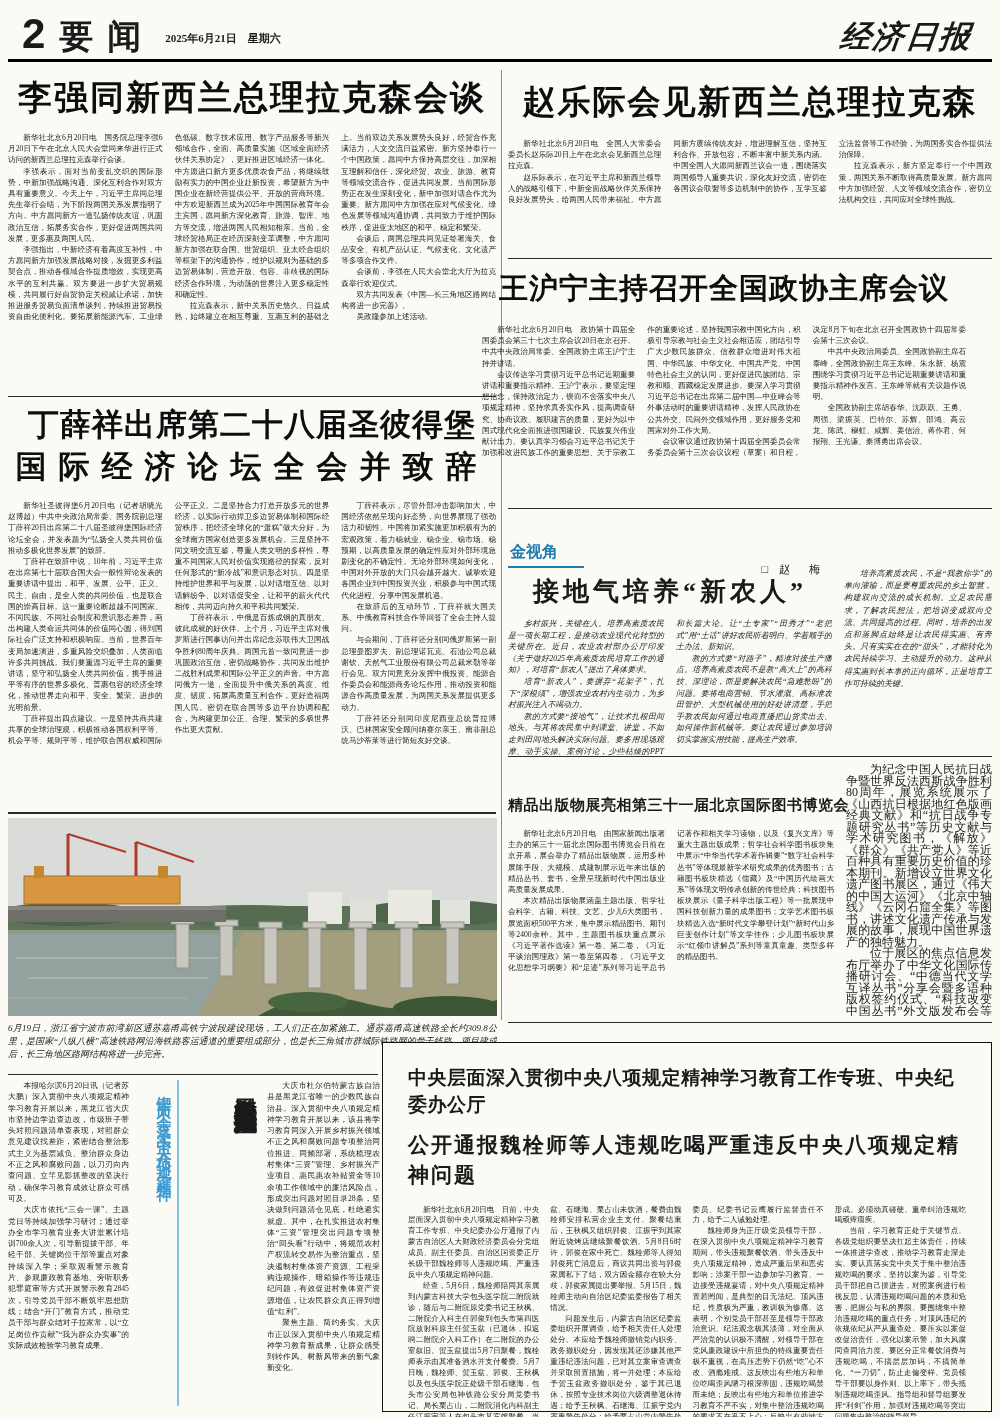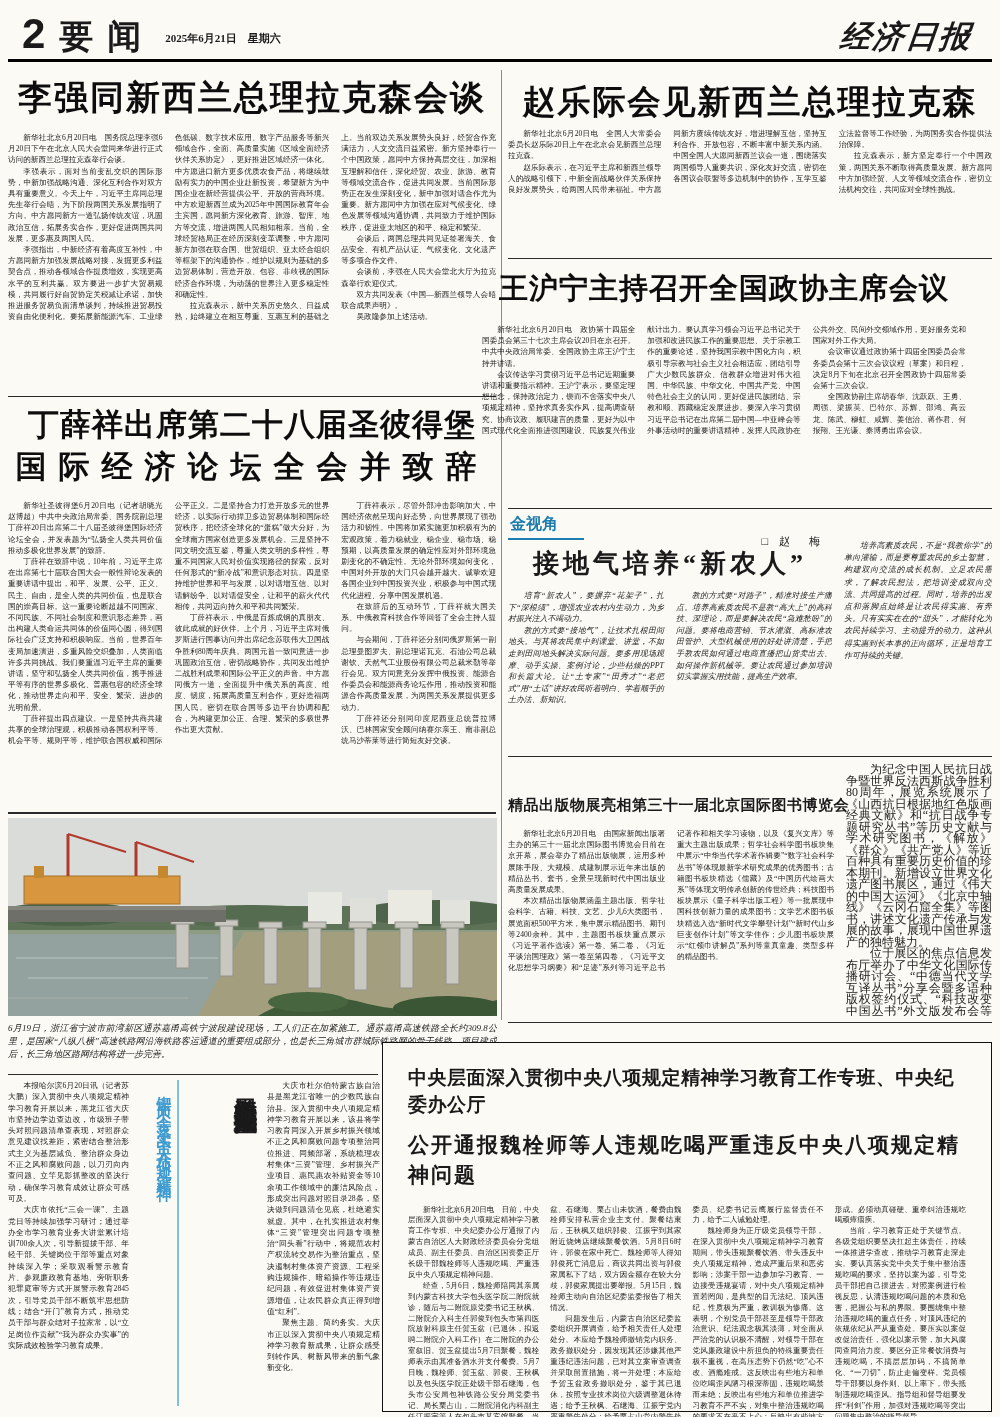--- a/index.html
+++ b/index.html
@@ -23,26 +23,26 @@
   .cols3{column-count:3;column-gap:12px;}
   .cols2{column-count:2;column-gap:12px;}
   .cols4{column-count:4;column-gap:11px;}
   
   .a1 h1{font-size:34px;letter-spacing:2px;line-height:46px;}
   .a1 .body{height:246px;margin-top:12px;}
   .ding h1{font-size:31px;line-height:42px;letter-spacing:1px;}
   .ding h1.l2{letter-spacing:12px;}
   .ding .body{height:300px;margin-top:12px;}
   .a2 h1{font-size:33px;letter-spacing:2px;line-height:44px;}
-  .a2 .body{height:116px;margin-top:4px;}
+  .a2 .body{height:116px;margin-top:14px;}
   .a3 h1{font-size:29px;letter-spacing:1px;line-height:40px;}
   .a3 .body{height:172px;margin-top:16px;}
   
   .jin{position:absolute;left:508px;top:514px;width:484px;height:240px;}
-  .jin .hdrow{height:26px;position:relative;}
+  .jin .hdrow{height:26px;position:relative;margin-top:28px;}
   .jin .kick{display:inline-block;color:#1d7cb0;font-weight:bold;font-size:16px;
              font-family:"Liberation Sans","DejaVu Sans",sans-serif;
              border-bottom:2px solid #1d7cb0;padding:0 26px 3px 2px;}
   .jin .byline{position:absolute;right:168px;top:20px;font-size:11px;letter-spacing:4px;}
   .jin .flexrow{display:flex;gap:12px;}
   .jin .left{width:324px;}
   .jin .left h1{font-size:26px;letter-spacing:4px;line-height:40px;margin:4px 0 6px 0;text-align:center;}
   .jin .jbody{font-style:italic;font-size:7.9px;line-height:11.6px;}
   .jin .left .jbody{height:152px;column-count:2;column-gap:12px;text-align:justify;overflow:hidden;}
   .jin .right{width:148px;}
@@ -93,21 +93,21 @@
 
   <div class="art a1" style="left:8px;top:74px;width:488px;">
     <h1>李强同新西兰总理拉克森会谈</h1>
     <div class="body cols3">
       <p>新华社北京6月20日电　国务院总理李强6月20日下午在北京人民大会堂同来华进行正式访问的新西兰总理拉克森举行会谈。</p>
       <p>李强表示，面对当前变乱交织的国际形势，中新加强战略沟通、深化互利合作对双方具有重要意义。今天上午，习近平主席同总理先生举行会晤，为下阶段两国关系发展指明了方向。中方愿同新方一道弘扬传统友谊，巩固政治互信，拓展务实合作，更好促进两国共同发展，更多惠及两国人民。</p>
       <p>李强指出，中新经济有着高度互补性，中方愿同新方加强发展战略对接，发掘更多利益契合点，推动各领域合作提质增效，实现更高水平的互利共赢。双方要进一步扩大贸易规模，共同履行好自贸协定关税减让承诺，加快推进服务贸易负面清单谈判，持续推进贸易投资自由化便利化。要拓展新能源汽车、工业绿色低碳、数字技术应用、数字产品服务等新兴领域合作，全面、高质量实施《区域全面经济伙伴关系协定》，更好推进区域经济一体化。中方愿进口新方更多优质农食产品，将继续鼓励有实力的中国企业赴新投资，希望新方为中国企业在新经营提供公平、开放的营商环境。中方欢迎新西兰成为2025年中国国际教育年会主宾国，愿同新方深化教育、旅游、智库、地方等交流，增进两国人民相知相亲。当前，全球经贸格局正在经历深刻变革调整，中方愿同新方加强在联合国、世贸组织、亚太经合组织等框架下的沟通协作，维护以规则为基础的多边贸易体制，营造开放、包容、非歧视的国际经济合作环境，为动荡的世界注入更多稳定性和确定性。</p>
       <p>拉克森表示，新中关系历史悠久、日益成熟，始终建立在相互尊重、互惠互利的基础之上。当前双边关系发展势头良好，经贸合作充满活力，人文交流日益紧密。新方坚持奉行一个中国政策，愿同中方保持高层交往，加深相互理解和信任，深化经贸、农业、旅游、教育等领域交流合作，促进共同发展。当前国际形势正在发生深刻变化，新中加强对话合作尤为重要。新方愿同中方加强在应对气候变化、绿色发展等领域沟通协调，共同致力于维护国际秩序，促进亚太地区的和平、稳定和繁荣。</p>
       <p>会谈后，两国总理共同见证签署海关、食品安全、有机产品认证、气候变化、文化遗产等多项合作文件。</p>
       <p>会谈前，李强在人民大会堂北大厅为拉克森举行欢迎仪式。</p>
-      <p>双方共同发表《中国—新西兰领导人会晤联合成果声明》。</p>
+      <p>双方共同发表《中国—长三角地区路网结构将进一步完善》。</p>
       <p>吴政隆参加上述活动。</p>
     </div>
   </div>
   <div class="rule-h" style="left:8px;top:396px;width:488px;"></div>
 
   <div class="art ding" style="left:8px;top:404px;width:488px;">
     <h1>丁薛祥出席第二十八届圣彼得堡</h1>
     <h1 class="l2">国际经济论坛全会并致辞</h1>
     <div class="body cols3">
       <p>新华社圣彼得堡6月20日电（记者胡晓光　赵博超）中共中央政治局常委、国务院副总理丁薛祥20日出席第二十八届圣彼得堡国际经济论坛全会，并发表题为“弘扬全人类共同价值　推动多极化世界发展”的致辞。</p>
@@ -215,34 +215,36 @@
     </div>
   </div>
   <div class="rule-h" style="left:508px;top:258px;width:484px;"></div>
 
   <div class="art a3" style="left:482px;top:268px;width:484px;">
     <h1>王沪宁主持召开全国政协主席会议</h1>
     <div class="body cols3">
       <p>新华社北京6月20日电　政协第十四届全国委员会第三十七次主席会议20日在京召开。中共中央政治局常委、全国政协主席王沪宁主持并讲话。</p>
       <p>会议传达学习贯彻习近平总书记近期重要讲话和重要指示精神。王沪宁表示，要坚定理想信念，保持政治定力，锲而不舍落实中央八项规定精神，坚持求真务实作风，提高调查研究、协商议政、履职建言的质量，更好为以中国式现代化全面推进强国建设、民族复兴伟业献计出力。要认真学习领会习近平总书记关于加强和改进民族工作的重要思想、关于宗教工作的重要论述，坚持我国宗教中国化方向，积极引导宗教与社会主义社会相适应，团结引导广大少数民族群众、信教群众增进对伟大祖国、中华民族、中华文化、中国共产党、中国特色社会主义的认同，更好促进民族团结、宗教和顺、西藏稳定发展进步。要深入学习贯彻习近平总书记在出席第二届中国—中亚峰会等外事活动时的重要讲话精神，发挥人民政协在公共外交、民间外交领域作用，更好服务党和国家对外工作大局。</p>
       <p>会议审议通过政协第十四届全国委员会常务委员会第十三次会议议程（草案）和日程，决定8月下旬在北京召开全国政协十四届常委会第十三次会议。</p>
+      <p>中共中央政治局委员、全国政协副主席石泰峰，全国政协副主席王东峰、朱永新、杨震围绕学习贯彻习近平总书记近期重要讲话和重要指示精神作发言。王东峰等就有关议题作说明。</p>
       <p>全国政协副主席胡春华、沈跃跃、王勇、周强、梁振英、巴特尔、苏辉、邵鸿、高云龙、陈武、穆虹、咸辉、姜信治、蒋作君、何报翔、王光谦、秦博勇出席会议。</p>
     </div>
   </div>
   <div class="rule-h" style="left:508px;top:508px;width:484px;"></div>
 
   <div class="jin">
     <div class="hdrow">
       <span class="kick">金视角</span>
       <span class="byline">□ 赵　梅</span>
     </div>
     <div class="flexrow">
       <div class="left">
         <h1>接地气培养“新农人”</h1>
         <div class="jbody">
+          <p style="margin:0;text-indent:2em;">乡村振兴，关键在人。培养高素质农民是一项长期工程，是推动农业现代化转型的关键所在。近日，农业农村部办公厅印发《关于做好2025年高素质农民培育工作的通知》，对培育“新农人”提出了具体要求。</p>
           <p style="margin:0;text-indent:2em;">培育“新农人”，要摒弃“花架子”，扎下“深根须”，增强农业农村内生动力，为乡村振兴注入不竭动力。</p>
           <p style="margin:0;text-indent:2em;">教的方式要“接地气”，让技术扎根田间地头。与其将农民集中到课堂、讲堂，不如走到田间地头解决实际问题。要多用现场观摩、动手实操、案例讨论，少些枯燥的PPT和长篇大论。让“土专家”“田秀才”“老把式”用“土话”讲好农民听着明白、学着顺手的土办法、新知识。</p>
           <p style="margin:0;text-indent:2em;">教的方式要“对路子”，精准对接生产痛点。培养高素质农民不是教“高大上”的高科技、深理论，而是要解决农民“急难愁盼”的问题。要将电商营销、节水灌溉、高标准农田管护、大型机械使用的好处讲清楚，手把手教农民如何通过电商直播把山货卖出去、如何操作新机械等。要让农民通过参加培训切实掌握实用技能，提高生产效率。</p>
         </div>
       </div>
       <div class="right">
         <div class="jbody">
           <p style="margin:0;text-indent:2em;">培养高素质农民，不是“我教你学”的单向灌输，而是要尊重农民的乡土智慧，构建双向交流的成长机制。立足农民需求，了解农民想法，把培训变成双向交流、共同提高的过程。同时，培养的出发点和落脚点始终是让农民得实惠、有奔头。只有实实在在的“甜头”，才能转化为农民持续学习、主动提升的动力。这种从得实惠到长本事的正向循环，正是培育工作可持续的关键。</p>
         </div>
       </div>

